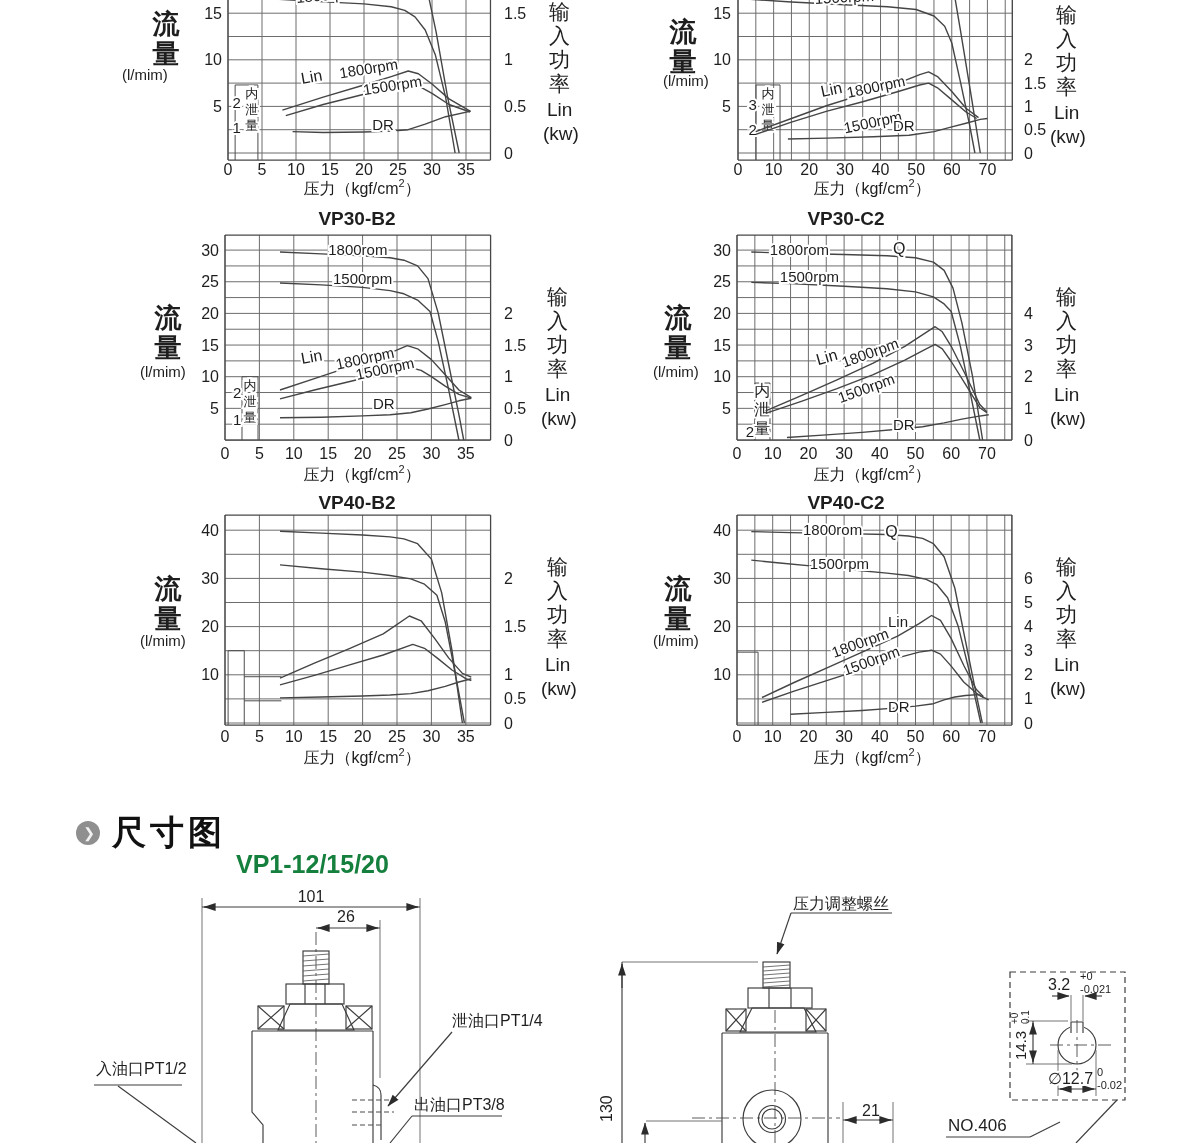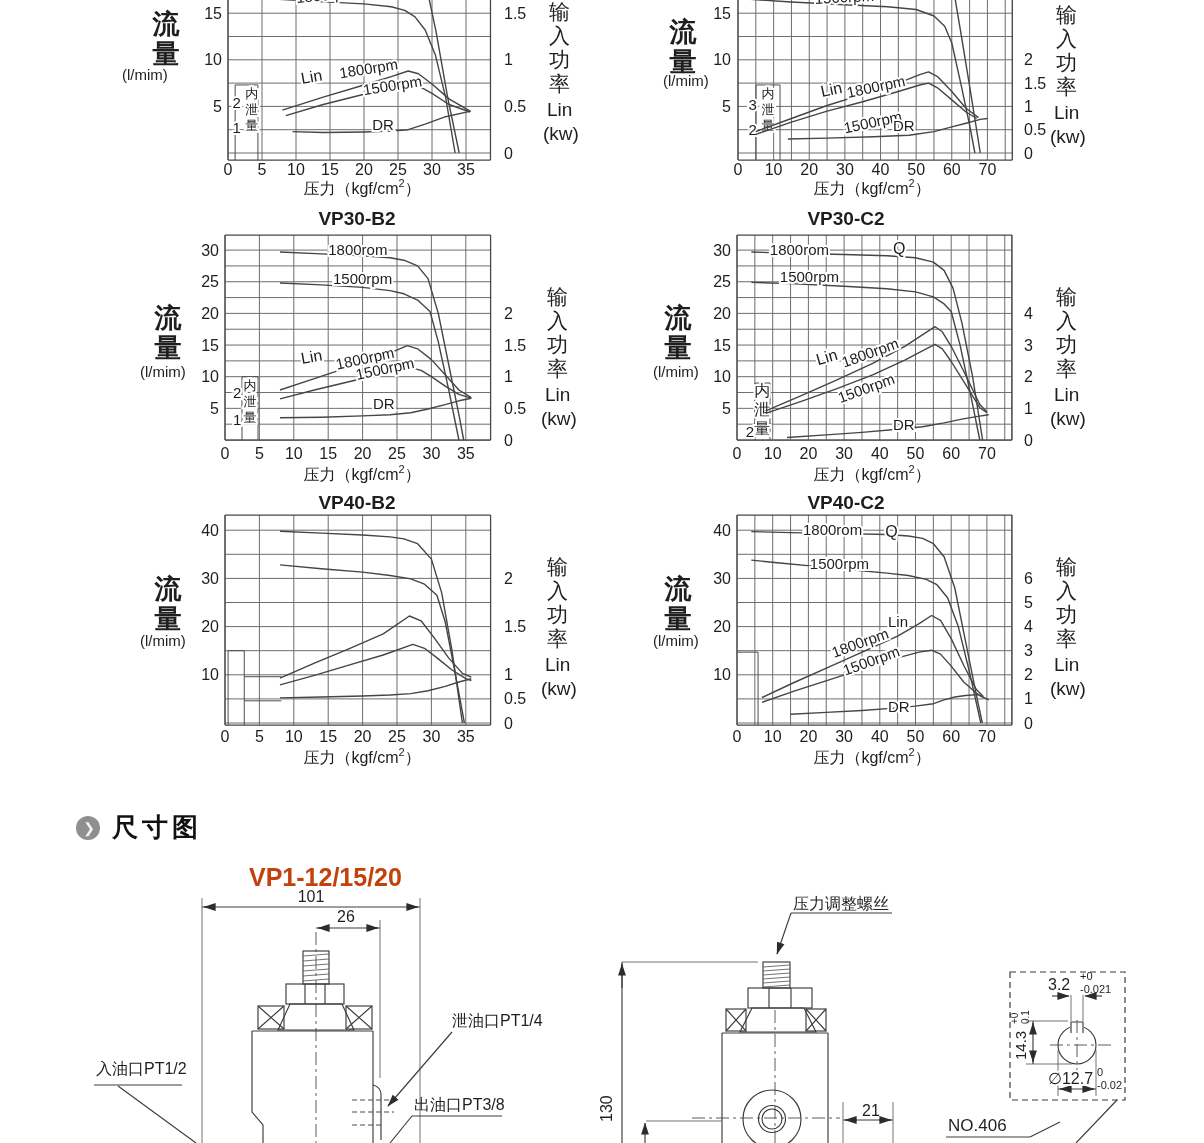--- a/index.html
+++ b/index.html
@@ -13,22 +13,22 @@
   .thin{stroke:#5a5a5a;stroke-width:0.85;fill:none;}
   .cl{stroke:#4a4a4a;stroke-width:0.9;fill:none;stroke-dasharray:13 4 3 4;}
   .dsh{stroke:#4a4a4a;stroke-width:1;fill:none;stroke-dasharray:5 3;}
   .boxdash{stroke:#3c3c3c;stroke-width:1.2;fill:none;stroke-dasharray:6 4;}
   .dtext{font-size:16px;}
   .dtext-s{font-size:11px;}
   .halo{paint-order:stroke;stroke:#ffffff;stroke-width:4px;}
   #section-heading-row{position:absolute;left:76px;top:810px;display:flex;align-items:center;gap:12px;}
   #bullet{width:24px;height:24px;border-radius:50%;background:#8f8f8f;display:flex;align-items:center;justify-content:center;}
   #bullet .chev{color:#f2f2f2;font-size:14px;font-weight:bold;line-height:1;transform:translateX(1px);}
-  #section-heading-row h2{margin:0;font-size:26px;font-weight:700;letter-spacing:4px;color:#111;}
-  #model-title{position:absolute;left:236px;top:850px;margin:13px;font-size:25px;font-weight:700;color:#c2410c;}
+  #section-heading-row h2{margin:0;font-size:34px;font-weight:700;letter-spacing:4px;color:#111;}
+  #model-title{position:absolute;left:236px;top:850px;margin:0;font-size:25px;font-weight:700;color:#15803d;}
 </style>
 </head>
 <body>
 
 <div id="page">
 
   <div id="charts">
       <svg class="chart-svg" viewBox="115 0 490 205" width="490" height="205" style="left: 115px; top: 0px;">
         <g stroke="#6d6d6d" stroke-width="1">
           <line x1="228" y1="-6" x2="228" y2="160"></line>

